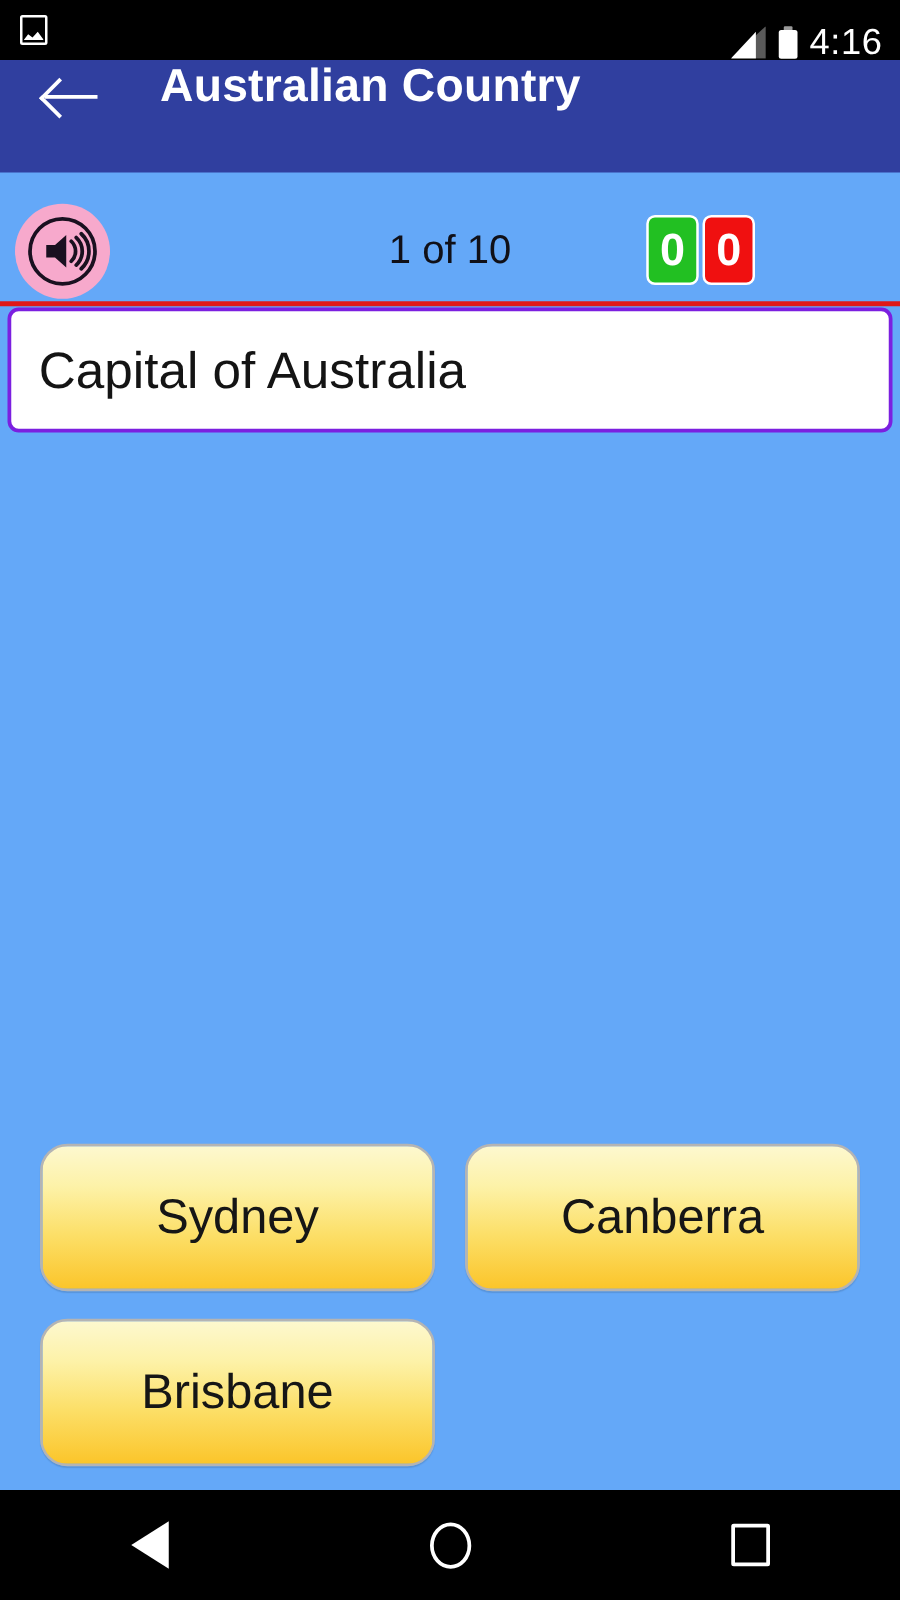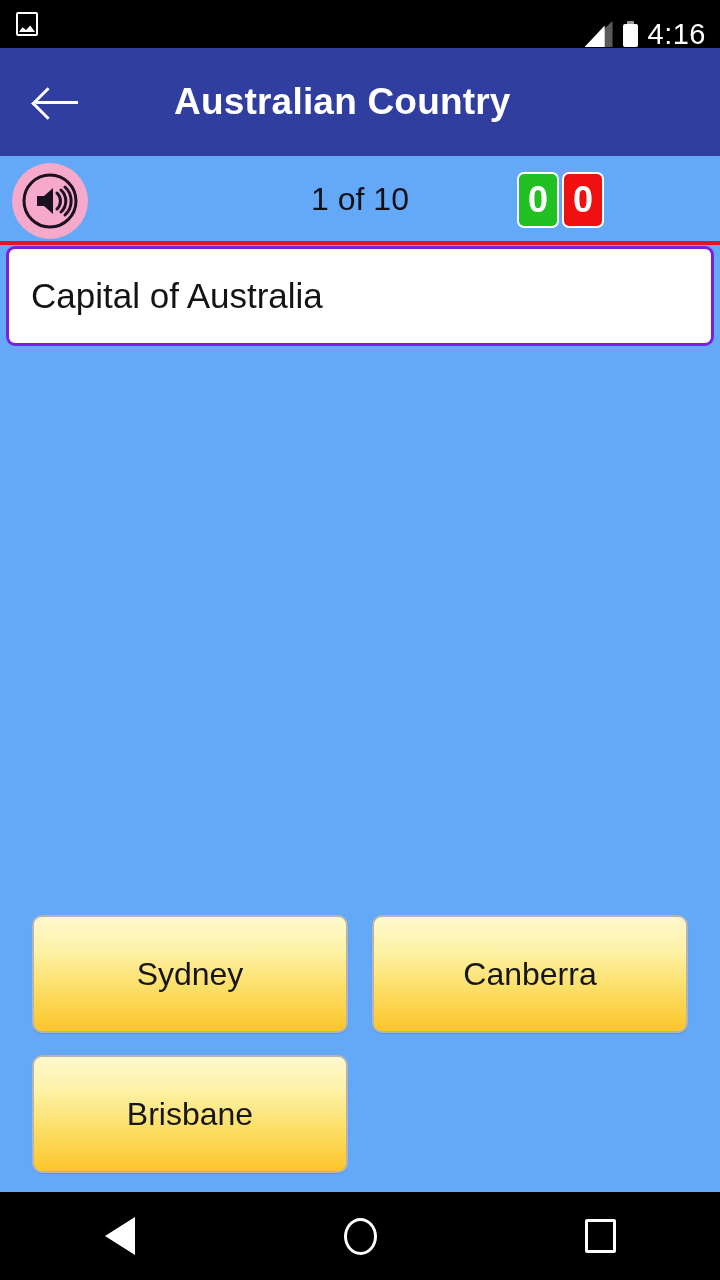--- a/index.html
+++ b/index.html
@@ -89,25 +89,23 @@
     font-size: 29px;
     letter-spacing: 0.5px;
     line-height: 1;
   }
 
   
   #app-bar {
     position: absolute;
     top: 48px; left: 0;
     width: 720px;
-    height: 108px;
+    height: 90px;
     background: #303f9f;
     display: flex;
-    align-items: center;
-    gap: 46px;
   }
   #back-arrow {
     width: 58px; height: 58px;
     margin-left: 28px;
     position: relative;
     flex: none;
     cursor: pointer;
   }
   #back-arrow::before {
     content: "";
@@ -205,44 +203,44 @@
     height: 100px;
     background: #ffffff;
     border: 3px solid #7b1fe0;
     border-radius: 9px;
     display: flex;
     align-items: center;
     padding-left: 22px;
   }
   #question-text {
     color: #141414;
-    font-size: 35px;
+    font-size: 41px;
   }
 
   
   #answer-grid {
     position: absolute;
     left: 32px;
     top: 915px;
     width: 656px;
     display: grid;
     grid-template-columns: 316px 316px;
     grid-template-rows: 118px 118px;
     column-gap: 24px;
     row-gap: 22px;
   }
   .answer-button {
     background: linear-gradient(to bottom, #fdf8cf 0%, #fdf2a8 28%, #fcdf68 62%, #fbc52a 100%);
     border: 2px solid #b4b4b4;
-    border-radius: 10px;
+    border-radius: 22px;
     display: flex;
     align-items: center;
     justify-content: center;
     color: #161616;
-    font-size: 32px;
+    font-size: 39px;
     cursor: pointer;
     box-shadow: 0 1px 1px rgba(0,0,0,0.12);
   }
 
   
   #nav-bar {
     position: absolute;
     left: 0; bottom: 0;
     width: 720px;
     height: 88px;

